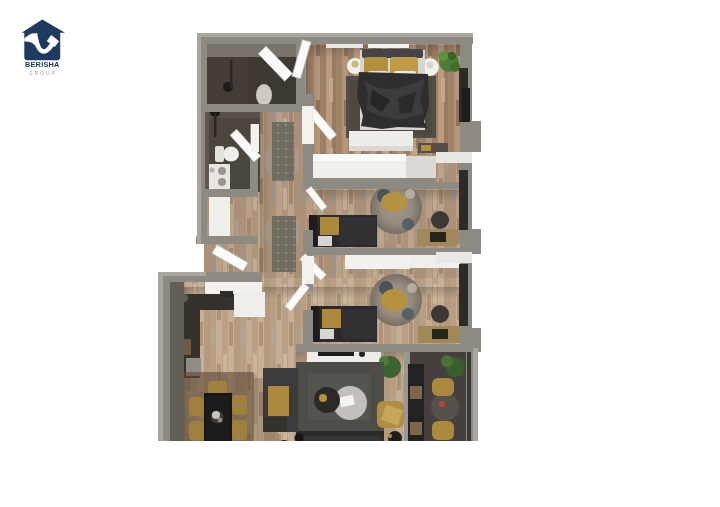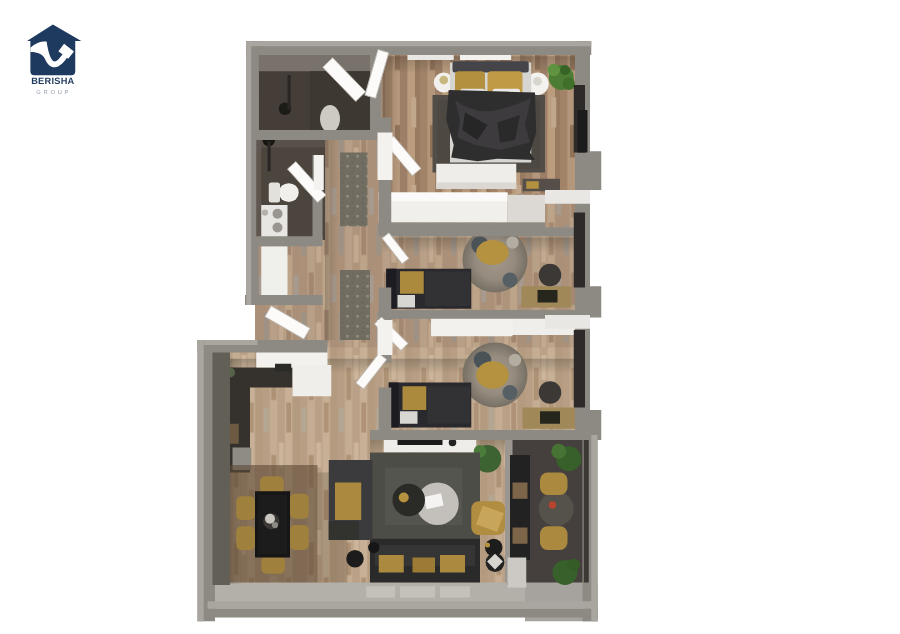--- a/index.html
+++ b/index.html
@@ -1,16 +1,16 @@
 <!DOCTYPE html>
 <html><head>
 <meta charset="utf-8">
 <style>
   html,body{margin:0;padding:0;background:#ffffff;}
-  .page{width:720px;height:507px;position:relative;overflow:hidden;background:#ffffff;
+  .page{width:720px;height:441px;position:relative;overflow:hidden;background:#ffffff;
     font-family:"Liberation Sans", sans-serif;}
 </style>
 </head>
 <body>
 <div class="page">
 <svg width="720" height="507" viewBox="0 0 720 507">
 <defs>
   <pattern id="woodA" width="30" height="70" patternUnits="userSpaceOnUse">
     <rect width="30" height="70" fill="#b39981"></rect>
     <rect x="0" width="6" height="70" fill="#ac9178"></rect>

